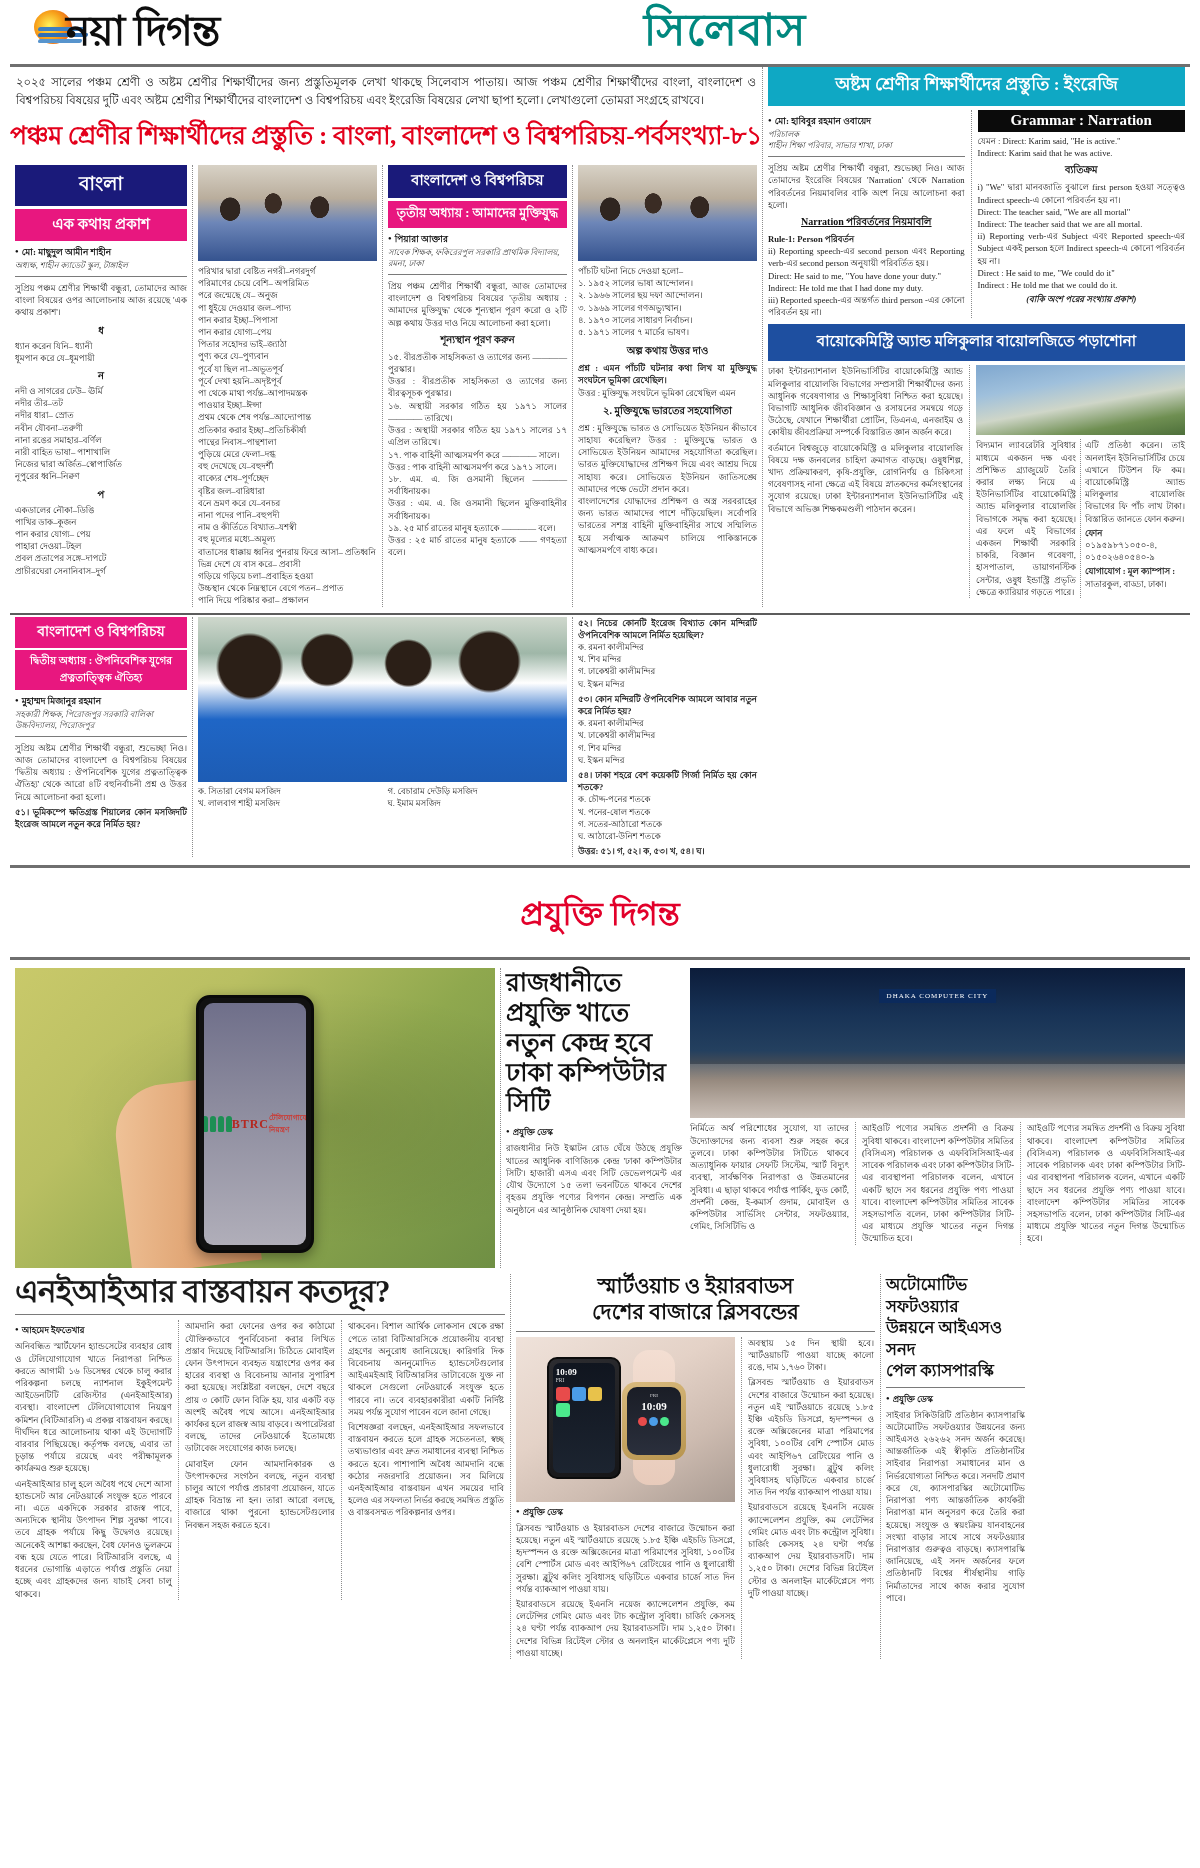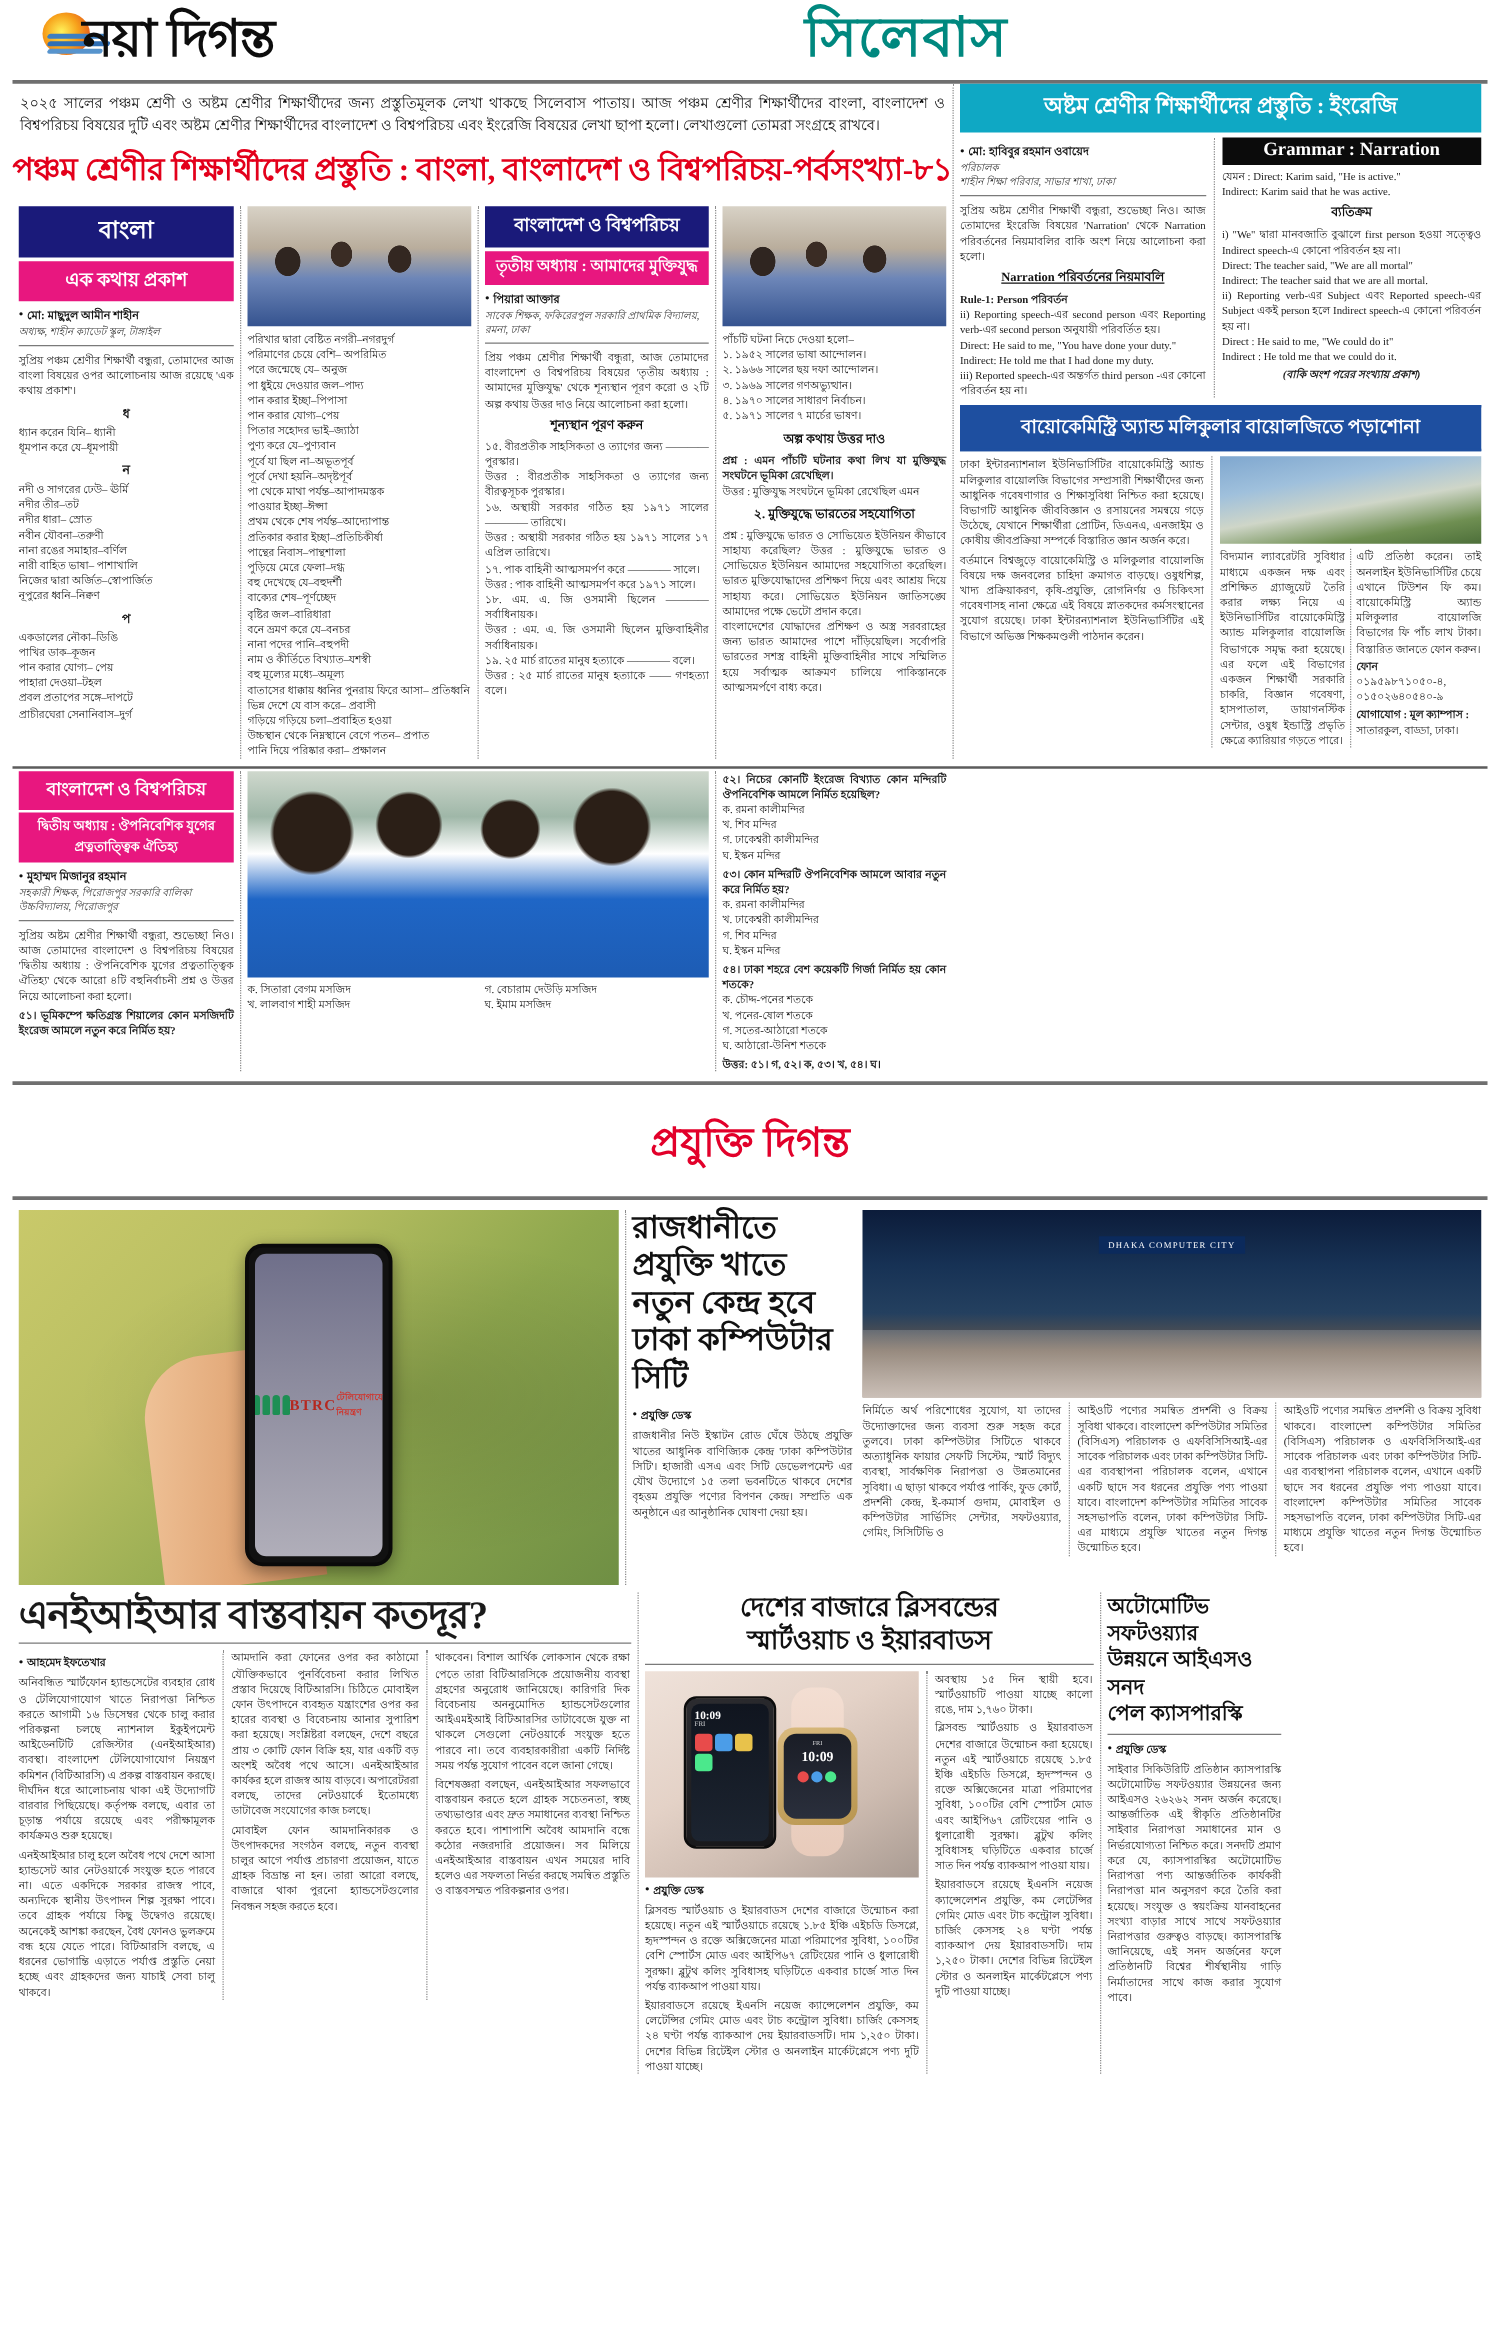--- a/index.html
+++ b/index.html
@@ -528,22 +528,22 @@
           <div class="col-text bn" style="margin-top:3px;">মোবাইল ফোন আমদানিকারক ও উৎপাদকদের সংগঠন বলছে, নতুন ব্যবস্থা চালুর আগে পর্যাপ্ত প্রচারণা প্রয়োজন, যাতে গ্রাহক বিভ্রান্ত না হন। তারা আরো বলছে, বাজারে থাকা পুরনো হ্যান্ডসেটগুলোর নিবন্ধন সহজ করতে হবে।</div>
         </div>
         <div class="vline" style="width:163px;padding-left:6px;">
           <div class="col-text bn">থাকবেন। বিশাল আর্থিক লোকসান থেকে রক্ষা পেতে তারা বিটিআরসিকে প্রয়োজনীয় ব্যবস্থা গ্রহণের অনুরোধ জানিয়েছে। কারিগরি দিক বিবেচনায় অননুমোদিত হ্যান্ডসেটগুলোর আইএমইআই বিটিআরসির ডাটাবেজে যুক্ত না থাকলে সেগুলো নেটওয়ার্কে সংযুক্ত হতে পারবে না। তবে ব্যবহারকারীরা একটি নির্দিষ্ট সময় পর্যন্ত সুযোগ পাবেন বলে জানা গেছে।</div>
           <div class="col-text bn" style="margin-top:3px;">বিশেষজ্ঞরা বলছেন, এনইআইআর সফলভাবে বাস্তবায়ন করতে হলে গ্রাহক সচেতনতা, স্বচ্ছ তথ্যভাণ্ডার এবং দ্রুত সমাধানের ব্যবস্থা নিশ্চিত করতে হবে। পাশাপাশি অবৈধ আমদানি বন্ধে কঠোর নজরদারি প্রয়োজন। সব মিলিয়ে এনইআইআর বাস্তবায়ন এখন সময়ের দাবি হলেও এর সফলতা নির্ভর করছে সমন্বিত প্রস্তুতি ও বাস্তবসম্মত পরিকল্পনার ওপর।</div>
         </div>
       </div>
     </div>
 
     <div class="gcol vline" style="width:370px;">
+      <div class="hd-serif-md bn">স্মার্টওয়াচ ও ইয়ারবাডস</div>
       <div class="hd-serif-md bn">দেশের বাজারে ব্লিসবন্ডের</div>
-      <div class="hd-serif-md bn">স্মার্টওয়াচ ও ইয়ারবাডস</div>
       <div class="sect-rule" style="margin-top:5px;"></div>
       <div class="grid">
         <div style="width:225px;padding-right:6px;">
           <div class="photo ph-watch" style="height:165px;">
             <div class="sw-phone">
               <div class="sw-face">
                 <div style="font-size:9px;font-weight:bold;">10:09</div>
                 <div style="font-size:5.5px;opacity:.8;">FRI</div>
                 <div style="display:flex;flex-wrap:wrap;gap:2px;margin-top:4px;">
                   <span style="width:14px;height:14px;background:#e84b4b;border-radius:3px;"></span>

